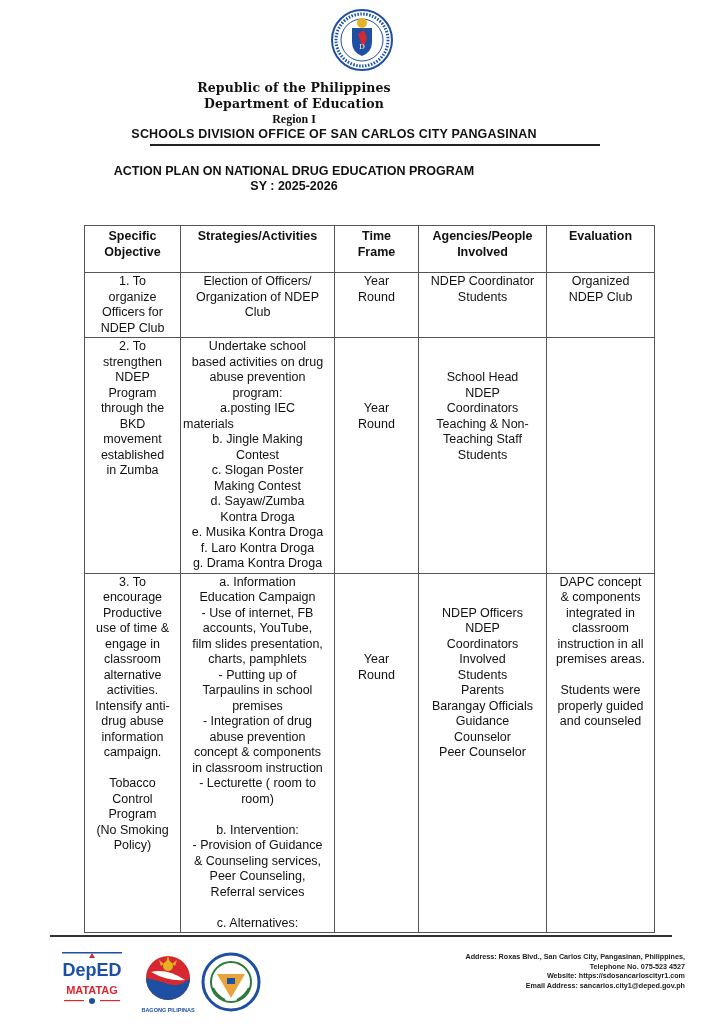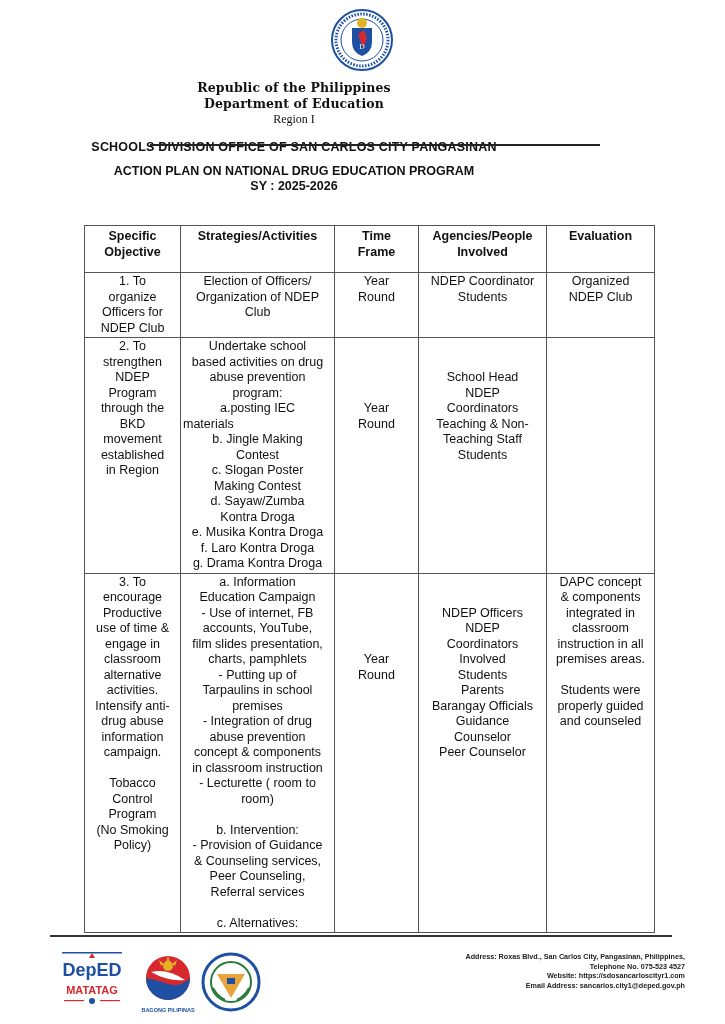--- a/index.html
+++ b/index.html
@@ -2,21 +2,21 @@
 <html><head>
 <meta charset="utf-8">
 <style>
   * { box-sizing: border-box; margin: 0; padding: 0; }
   html, body { width: 725px; height: 1024px; background: #ffffff; overflow: hidden; }
   body { position: relative; font-family: "Liberation Sans", sans-serif; color: #111; }
 
   .seal { position: absolute; left: 326px; top: 8px; width: 72px; height: 64px; }
   .hdr-line { position: absolute; left: 0; width: 588px; text-align: center; }
   .gothic { font-family: "DejaVu Serif", serif; font-weight: bold; font-size: 12.5px; letter-spacing: 0.1px; }
-  .region { font-family: "Liberation Serif", serif; font-weight: normal; font-size: 12px; }
+  .region { font-family: "Liberation Serif", serif; font-weight: bold; font-size: 12px; }
   .sdo { font-family: "Liberation Sans", sans-serif; font-weight: bold; font-size: 12.5px; letter-spacing: 0.2px; }
   .rule-top { position: absolute; left: 150px; top: 144px; width: 450px; height: 2px; background: #222; }
 
   .title { font-weight: bold; font-size: 12.5px; }
 
   table.plan {
     position: absolute; left: 84px; top: 225px; width: 570px;
     border-collapse: collapse; table-layout: fixed;
     font-size: 12.5px; line-height: 15.5px;
   }
@@ -44,21 +44,21 @@
   <path d="M26 20 h20 v14 q0 10 -10 14 q-10 -4 -10 -14 z" fill="#1d4fa3"></path>
   <circle cx="36" cy="15" r="5" fill="#e3b324"></circle>
   <path d="M32 26 l6 -4 l3 8 l-4 10 z" fill="#d7282f"></path>
   <text x="36" y="41" font-size="7" fill="#fff" text-anchor="middle" font-family="DejaVu Serif, serif">D</text>
   <circle cx="36" cy="32" r="26" fill="none" stroke="#1d4fa3" stroke-width="3" stroke-dasharray="1.5 1.5"></circle>
 </svg>
 
 <div class="hdr-line gothic" style="top:80px;">Republic of the Philippines</div>
 <div class="hdr-line gothic" style="top:96px;">Department of Education</div>
 <div class="hdr-line region" style="top:112px;">Region I</div>
-<div class="hdr-line sdo" style="top:140px;">SCHOOLS DIVISION OFFICE OF SAN CARLOS CITY PANGASINAN</div>
+<div class="hdr-line sdo" style="top:127px;margin-left:40px;">SCHOOLS DIVISION OFFICE OF SAN CARLOS CITY PANGASINAN</div>
 <div class="rule-top"></div>
 
 <div class="hdr-line title" style="top:164px;">ACTION PLAN ON NATIONAL DRUG EDUCATION PROGRAM</div>
 <div class="hdr-line title" style="top:179px;">SY : 2025-2026</div>
 
 <table class="plan">
   <colgroup>
     <col style="width:96px">
     <col style="width:154px">
     <col style="width:84px">
@@ -116,21 +116,21 @@
       <tr style="height: 234px;">
         <td class="cell-lines">
           <div>2. To</div>
           <div>strengthen</div>
           <div>NDEP</div>
           <div>Program</div>
           <div>through the</div>
           <div>BKD</div>
           <div>movement</div>
           <div>established</div>
-          <div>in Region</div>
+          <div>in Zumba</div>
         </td>
         <td class="cell-lines">
           <div>Undertake school</div>
           <div>based activities on drug</div>
           <div>abuse prevention</div>
           <div>program:</div>
           <div>a.posting IEC</div>
           <div class="left">materials</div>
           <div>b. Jingle Making</div>
           <div>Contest</div>

